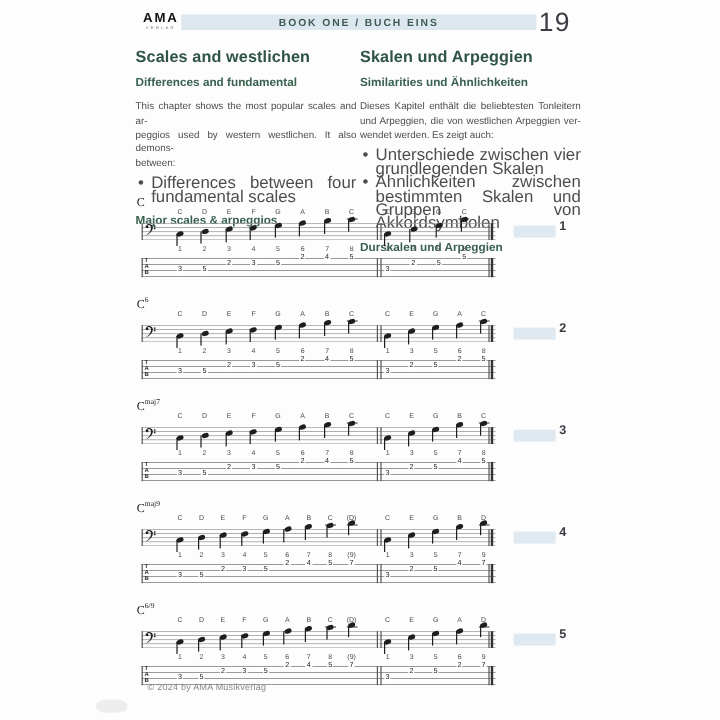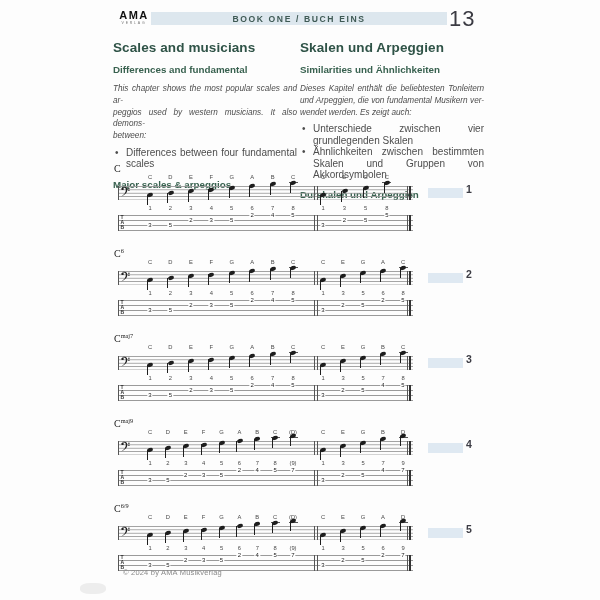--- a/index.html
+++ b/index.html
@@ -16,24 +16,24 @@
   #logo .logo-main{font-size:11px;font-weight:900;letter-spacing:1.5px;line-height:11px;}
   #logo .logo-sub{font-size:3.5px;letter-spacing:1.8px;color:#777;line-height:5px;}
   #header-bar{left:151px;top:12px;width:296px;height:13px;display:flex;align-items:center;justify-content:center;}
   #header-bar .bar-text{font-size:8.6px;font-weight:bold;letter-spacing:1.6px;color:#3f5a55;}
   #page-number{left:449px;top:6px;font-size:22px;color:#3b3b43;letter-spacing:1px;}
 
   
   .col{width:184px;}
   .col-title{font-size:13.5px;font-weight:bold;letter-spacing:.1px;}
   .col-subtitle{font-size:9.8px;font-weight:bold;margin-top:9px;}
-  .col-body{margin-top:8px;font-size:8.2px;line-height:11.8px;color:#4d4d4d;font-style:italic;}
+  .col-body{margin-top:8px;font-size:8.2px;line-height:11.8px;color:#4d4d4d;}
   .col-body .jline{text-align:justify;text-align-last:justify;}
   .col-body .jline:last-child{text-align-last:left;}
-  .bullets{margin-top:5px;font-size:10px;line-height:11.4px;color:#4d4d4d;}
+  .bullets{margin-top:5px;font-size:14px;line-height:11.4px;color:#4d4d4d;}
   .bullet-item{position:relative;padding-left:13px;text-align:justify;}
   .bullet-item::before{content:"\2022";position:absolute;left:2px;top:0;}
   .col-section{font-size:9.8px;font-weight:bold;margin-top:9px;}
 
   
   .sys{position:absolute;left:118px;width:370px;height:80px;}
   .chord{position:absolute;left:-4px;top:-3px;font-family:"Liberation Serif", serif;font-size:10px;color:#222;}
   .chord sup{font-size:6.3px;}
   .letters,.degrees{position:absolute;left:0;width:295px;height:8px;font-size:5.8px;color:#4a4a4a;}
   .letters{top:9px;}
@@ -68,41 +68,41 @@
 </head>
 <body>
 
 <div class="abs" id="logo">
   <div class="logo-main">AMA</div>
   <div class="logo-sub">VERLAG</div>
 </div>
 <div class="abs" id="header-bar" style="background: rgb(221, 231, 238);">
   <span class="bar-text">BOOK ONE / BUCH EINS</span>
 </div>
-<div class="abs" id="page-number">13</div>
+<div class="abs" id="page-number">19</div>
 
 <div class="abs col" style="left:113px;top:40px;">
-  <div class="col-title" style="color: rgb(47, 83, 71);">Scales and musicians</div>
+  <div class="col-title" style="color: rgb(47, 83, 71);">Scales and westlichen</div>
   <div class="col-subtitle" style="color: rgb(56, 97, 79);">Differences and fundamental</div>
   <div class="col-body">
       <div class="jline">This chapter shows the most popular scales and ar-</div>
-      <div class="jline">peggios used by western musicians. It also demons-</div>
+      <div class="jline">peggios used by western westlichen. It also demons-</div>
       <div class="jline">between:</div>
     </div>
   <div class="bullets">
       <div class="bullet-item">Differences between four fundamental scales</div>
     </div>
   <div class="col-section" style="color: rgb(56, 97, 79);">Major scales &amp; arpeggios</div>
 </div>
 <div class="abs col" style="left:300px;top:40px;">
   <div class="col-title" style="color: rgb(47, 83, 71);">Skalen und Arpeggien</div>
   <div class="col-subtitle" style="color: rgb(56, 97, 79);">Similarities und Ähnlichkeiten</div>
   <div class="col-body">
       <div class="jline">Dieses Kapitel enthält die beliebtesten Tonleitern</div>
-      <div class="jline">und Arpeggien, die von fundamental Musikern ver-</div>
+      <div class="jline">und Arpeggien, die von westlichen Arpeggien ver-</div>
       <div class="jline">wendet werden. Es zeigt auch:</div>
     </div>
   <div class="bullets">
       <div class="bullet-item">Unterschiede zwischen vier grundlegenden Skalen</div>
       <div class="bullet-item">Ähnlichkeiten zwischen bestimmten Skalen und Gruppen von Akkordsymbolen</div>
     </div>
   <div class="col-section" style="color: rgb(56, 97, 79);">Durskalen und Arpeggien</div>
 </div>
 
 <div id="systems">

